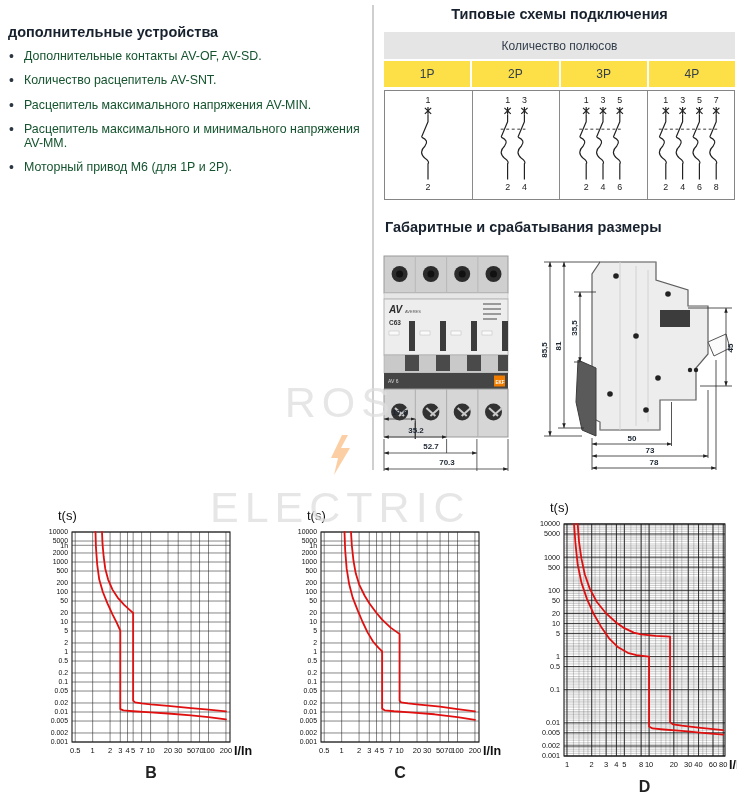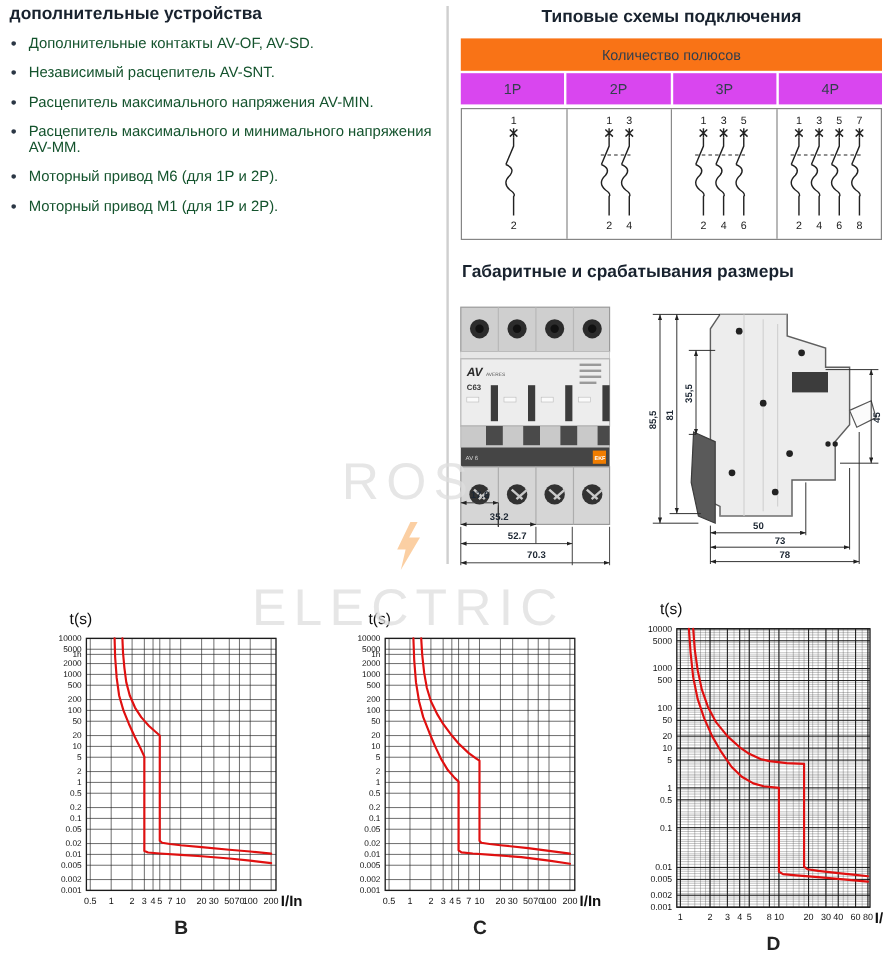--- a/index.html
+++ b/index.html
@@ -3,35 +3,35 @@
 <meta charset="utf-8">
 <style>
   * { margin:0; padding:0; box-sizing:border-box; }
   html,body { background:#fff; }
   body { font-family:"Liberation Sans", sans-serif; }
   #page {
     position:relative; width:737px; height:800px; background:#ffffff;
     overflow:hidden; color:#2e3a46;
   }
   
-  #left-col { position:absolute; left:8px; top:4px; width:352px; }
+  #left-col { position:absolute; left:8px; top:24px; width:352px; }
   .sec-title { font-size:14.5px; font-weight:bold; color:#18222e; margin-bottom:9px; }
   #bullets { list-style:none; }
   #bullets li { position:relative; padding-left:16px; margin-bottom:10px;
     font-size:12.4px; color:#14532d; line-height:1.15; }
   #bullets li::before { content:"•"; position:absolute; left:1px; top:-1px;
     color:#2b3644; font-size:14px; }
   
   #divider { position:absolute; left:372px; top:5px; width:2px; height:465px; background:#cfcfcf; }
   
   #schemes { position:absolute; left:384px; top:6px; width:351px;text-align:center; }
-  .tbl-head1 { margin-top:10px; height:27px; background:#f97316; display:flex;
+  .tbl-head1 { margin-top:10px; height:27px; background:#e5e5e5; display:flex;
     align-items:center; justify-content:center; font-size:12px; color:#333f4d; }
   .tbl-head2 { margin-top:2px; display:flex; gap:2px; }
-  .tbl-head2 .cell { flex:1; height:26px; background:#d946ef; display:flex;
+  .tbl-head2 .cell { flex:1; height:26px; background:#fde047; display:flex;
     align-items:center; justify-content:center; font-size:12px; color:#333f4d; }
   .tbl-diagrams { margin-top:3px; display:flex; border:1.5px solid #858585; background:#fff; height:110px; }
   .tbl-diagrams .dcell { flex:1; display:flex; align-items:center; justify-content:center;
     border-right:1px solid #8a8a8a; }
   .tbl-diagrams .dcell:last-child { border-right:none; }
   
   #dims-title { position:absolute; left:385px; top:219px; }
   svg text { font-family:"Liberation Sans", sans-serif; }
   #front-view { position:absolute; left:383px; top:253px; }
   #side-view  { position:absolute; left:540px; top:250px; }
@@ -48,25 +48,24 @@
 </style>
 </head>
 <body>
 
 <div id="page">
 
   <div id="left-col">
     <div class="sec-title">дополнительные устройства</div>
     <ul id="bullets">
         <li>Дополнительные  контакты AV-OF, AV-SD.</li>
-        <li>Независимый расцепитель  AV-SNT.</li>
+        <li>Количество расцепитель  AV-SNT.</li>
         <li>Расцепитель максимального напряжения AV-MIN.</li>
         <li>Расцепитель максимального и минимального напряжения AV-MM.</li>
         <li>Моторный привод М6 (для 1Р и 2Р).</li>
-        <li>Моторный привод М1 (для 1Р и 2Р).</li>
       </ul>
   </div>
 
   <div id="divider"></div>
 
   <div id="schemes">
     <div class="sec-title">Типовые схемы подключения</div>
     <div class="tbl-head1">Количество полюсов</div>
     <div class="tbl-head2" id="poles-header-row">
         <div class="cell">1P</div>

